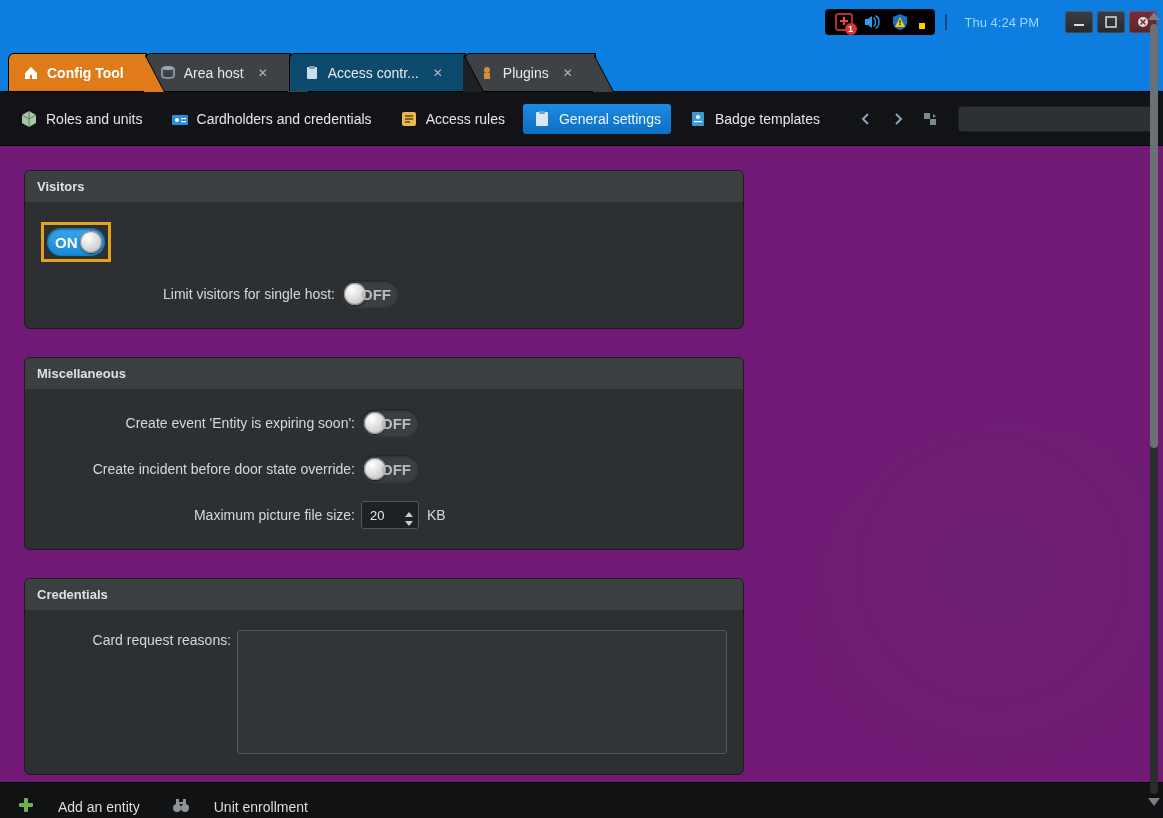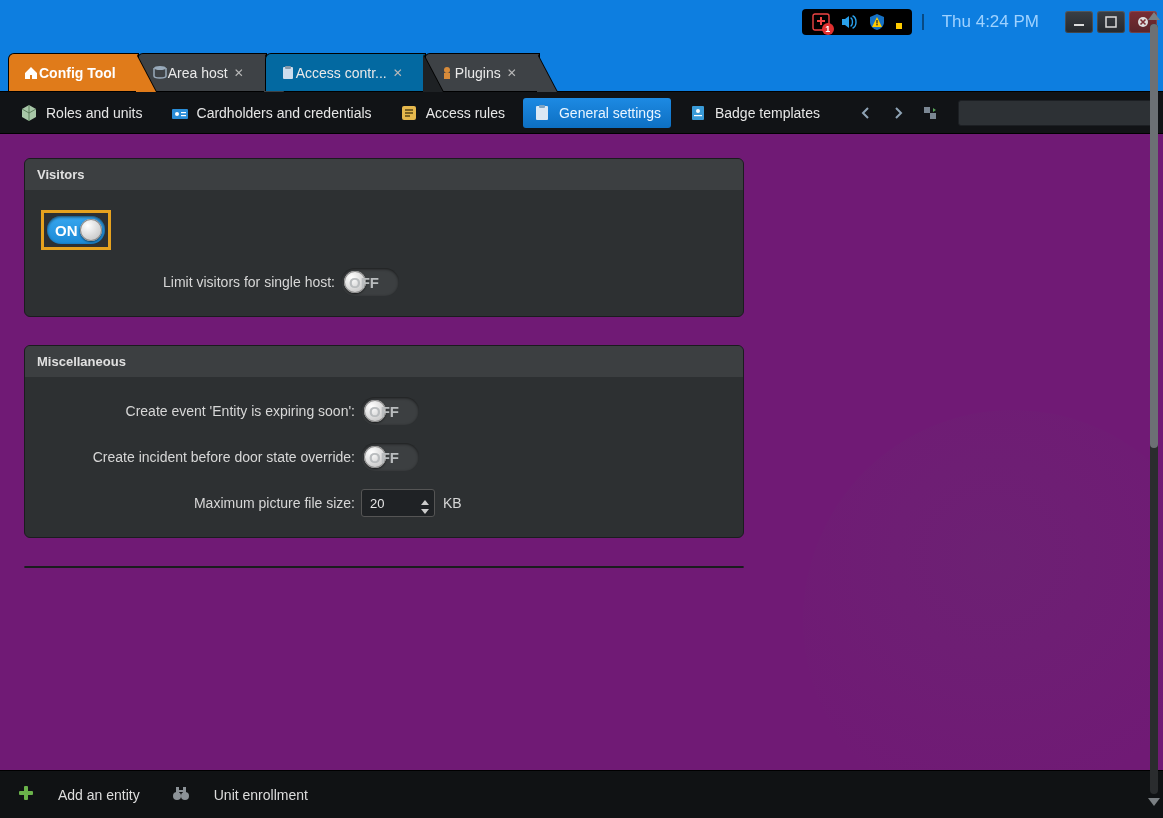--- a/index.html
+++ b/index.html
@@ -18,59 +18,59 @@
     gap:10px; padding:0 10px;
   }
   .tray .sep { width:2px; height:16px; background:#084a84; }
   .tray-icon { width:18px; height:18px; display:inline-flex; align-items:center; justify-content:center; position:relative; }
   .tray-icon svg { width:18px; height:18px; }
   .badge {
     position:absolute; bottom:-4px; right:-4px; background:#e03030; color:#fff;
     font-size:9px; width:12px; height:12px; border-radius:50%; display:flex;
     align-items:center; justify-content:center; font-weight:bold;
   }
-  .clock { color:#9fd2ff; font-size:17px; padding:0 8px; }
+  .clock { color:#9fd2ff; font-size:13px; padding:0 8px; }
   .win-controls { display:flex; gap:4px; margin-left:8px; }
   .win-btn {
     width:28px; height:22px; border-radius:3px;
     display:flex; align-items:center; justify-content:center;
     background: linear-gradient(#3a3f45,#26292d);
     box-shadow: inset 0 0 0 1px rgba(255,255,255,.12);
   }
   .win-btn.close { background: linear-gradient(#7a2d34,#5a252a); }
   .win-btn svg { width:12px; height:12px; }
 
   
   .app-tabs {
     height: 48px; background:#0d7ee0; display:flex; align-items:flex-end; padding-left:8px;
     border-bottom:1px solid #000;
   }
   .app-tab {
-    height: 38px; display:flex; align-items:center; padding:0 22px 0 14px;
+    height: 38px; display:flex; align-items:center; gap:8px; padding:0 22px 0 14px;
     color:#e9e9e9; font-size:14px; position:relative;
     background:#3e4246; border:1px solid #000; border-bottom:none;
     border-top-left-radius:6px;
     margin-right:-2px;
   }
   .app-tab .slant {
     position:absolute; right:-18px; top:0; width:0; height:0;
     border-bottom:38px solid #3e4246;
     border-right:20px solid transparent;
     filter: drop-shadow(1px 0 0 #000);
   }
   .app-tab.active { background:#e07b1a; color:#fff; font-weight:600; z-index:5; }
   .app-tab.active .slant { border-bottom-color:#e07b1a; }
-  .app-tab.focused { background:#0369a1; z-index:4;text-align:right; }
+  .app-tab.focused { background:#0c4a6e; z-index:4;text-align:right; }
   .app-tab.focused .slant { border-bottom-color:#1e2124; }
   .app-tab .tab-icon { width:16px; height:16px; }
   .app-tab .x { color:#b9b9b9; font-size:12px; margin-left:6px; }
 
   
   .subnav {
-    height:42px; background:#111316; display:flex; align-items:center; gap:8px;
+    height:54px; background:#111316; display:flex; align-items:center; gap:8px;
     padding:4px 10px; border-bottom:1px solid #000;
   }
   .subnav-item {
     display:flex; align-items:center; gap:8px; height:30px; padding:0 10px;
     color:#e6e6e6; font-size:14px; border-radius:3px;
   }
   .subnav-item.active { background: linear-gradient(#1d8ae3,#0d6fc2); color:#e9f5ff; }
   .subnav-item .nav-icon { width:18px; height:18px; }
   .nav-arrow {
     width:24px; height:24px; display:flex; align-items:center; justify-content:center;
@@ -101,29 +101,29 @@
   }
   .toggle .knob {
     width:22px; height:22px; border-radius:50%;
     background: radial-gradient(circle at 35% 30%, #fff, #b7b7b7);
     box-shadow: 0 1px 2px rgba(0,0,0,.6), inset 0 0 0 1px #8c8c8c;
     position:absolute; left:3px; top:3px;
   }
   .toggle.on { background: linear-gradient(#37a6ef,#1b8ad6); }
   .toggle.on .knob { left:auto; right:3px; }
   .toggle .lab { color:#b9bcbe; font-size:15px; font-weight:700; position:absolute; }
-  .toggle.off .lab { right:20px; }
+  .toggle.off .lab { right:8px; }
   .toggle.on .lab { left:8px; color:#fff; }
   .toggle-frame { padding:3px; border:3px solid #e6a21f; display:inline-block; }
 
   .num-input {
     display:flex; align-items:center; gap:8px; color:#d7d7d7; font-size:14px;
   }
   .num-input .box {
-    width:74px; height:28px; background:#1f2225; border:1px solid #555;
+    width:58px; height:28px; background:#1f2225; border:1px solid #555;
     border-radius:3px; display:flex; align-items:center; justify-content:space-between;
     padding:0 4px 0 8px; color:#e6e6e6; font-size:13px;
   }
   .stepper { display:flex; flex-direction:column; }
   .stepper span { width:10px; height:8px; display:block; }
 
   .listbox {
     width:500px; height:124px; background:#323537; border:1px solid #555; border-radius:3px;
   }
 
@@ -384,20 +384,27 @@
                     </svg></span>
               </span>
             </div>
             <span>KB</span>
           </div>
         </div>
       </div>
     </div>
 
     <div class="panel">
+      <div class="panel-header">Credentials</div>
+      <div class="panel-body">
+        <div class="row" style="align-items:flex-start">
+          <div class="row-label" style="width:200px;padding-top:2px">Card request reasons:</div>
+          <div class="listbox"></div>
+        </div>
+      </div>
     </div>
 
     <div class="globe-wm"></div>
   </div>
 
   <div class="fake-scroll">
     <div class="arrow up"></div>
     <div class="track">
       <div class="thumb"></div>
     </div>

